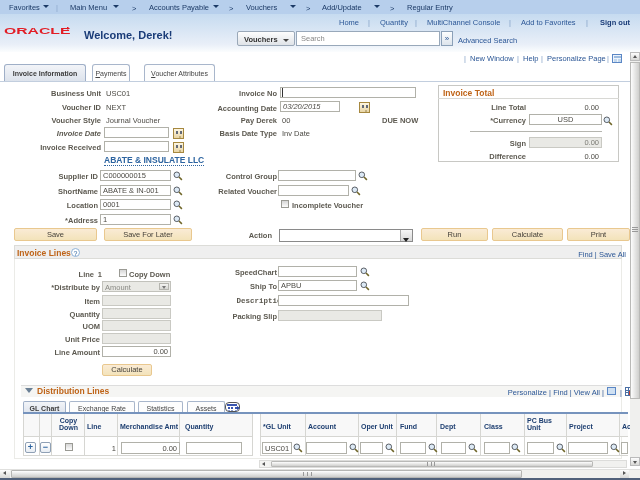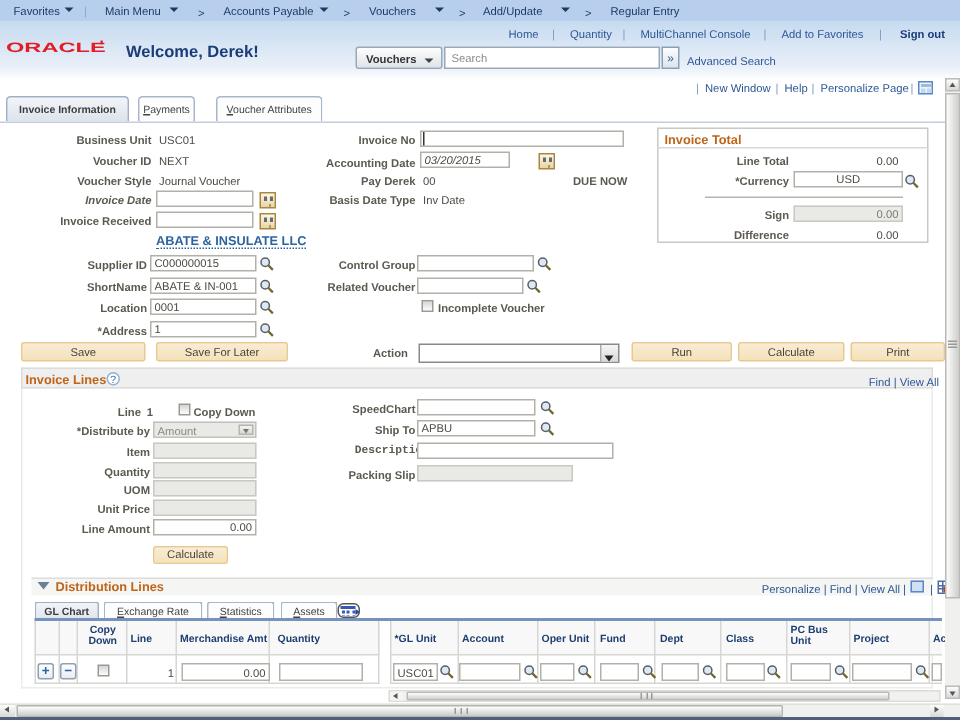--- a/index.html
+++ b/index.html
@@ -149,21 +149,21 @@
   <div class="abs" style="right:0;top:0;width:12px;height:11px;background:linear-gradient(#f6f6f6,#d8d8d8);border-left:1px solid #aaa;"><span class="tri-d" style="border-top-color:#222;margin:3px 0 2px 2px;border-top-width:4px;border-left-width:3.5px;border-right-width:3.5px;"></span></div>
 </div>
 <div class="btn" style="left:421px;top:228px;width:67px;">Run</div>
 <div class="btn" style="left:492px;top:228px;width:71px;">Calculate</div>
 <div class="btn" style="left:567px;top:228px;width:63px;">Print</div>
 
 <div class="abs" style="left:14px;top:245px;width:608px;height:214px;border:1px solid #ebebe7;border-top:none;"></div>
 <div class="abs" style="left:14px;top:245px;width:608px;height:14px;background:#efefef;border:1px solid #dcdcd8;"></div>
 <div class="otitle" style="left:17px;top:248px;">Invoice Lines</div>
 <div class="abs" style="left:71px;top:248px;width:9px;height:9px;border:1px solid #8fb2d8;border-radius:50%;color:#2d64a0;font-size:7px;text-align:center;line-height:9px;background:#fff;">?</div>
-<div class="abs" style="left:470px;top:250px;width:156px;font-size:7.5px;text-align:right;color:#2c5796;">Find | View All</div>
+<div class="abs" style="left:470px;top:250px;width:156px;font-size:7.5px;text-align:right;color:#2c5796;">Find | Save All</div>
 
 <div class="lbl" style="left:22px;top:270px;width:72px;">Line</div>
 <div class="lbl" style="left:96px;top:270px;width:6px;">1</div>
 <div class="cb" style="left:119px;top:269px;"></div>
 <div class="lbl" style="left:129px;top:270px;width:80px;text-align:left;">Copy Down</div>
 <div class="lbl" style="left:22px;top:283px;width:78px;">*Distribute by</div>
 <div class="abs" style="left:102px;top:281px;width:69px;height:11px;background:#e9e9e5;border:1px solid #c2c2bc;font-size:7.5px;color:#8a8a84;padding:1px 0 0 2px;">Amount
   <span class="abs" style="right:1px;top:1px;width:10px;height:7px;background:linear-gradient(#f4f4f2,#d6d6d2);border:1px solid #b5b5af;"><i class="tri-d" style="border-top-color:#777;border-left-width:2px;border-right-width:2px;border-top-width:3px;margin:0 0 4px 2px;"></i></span>
 </div>
 <div class="lbl" style="left:22px;top:297px;width:78px;">Item</div>

